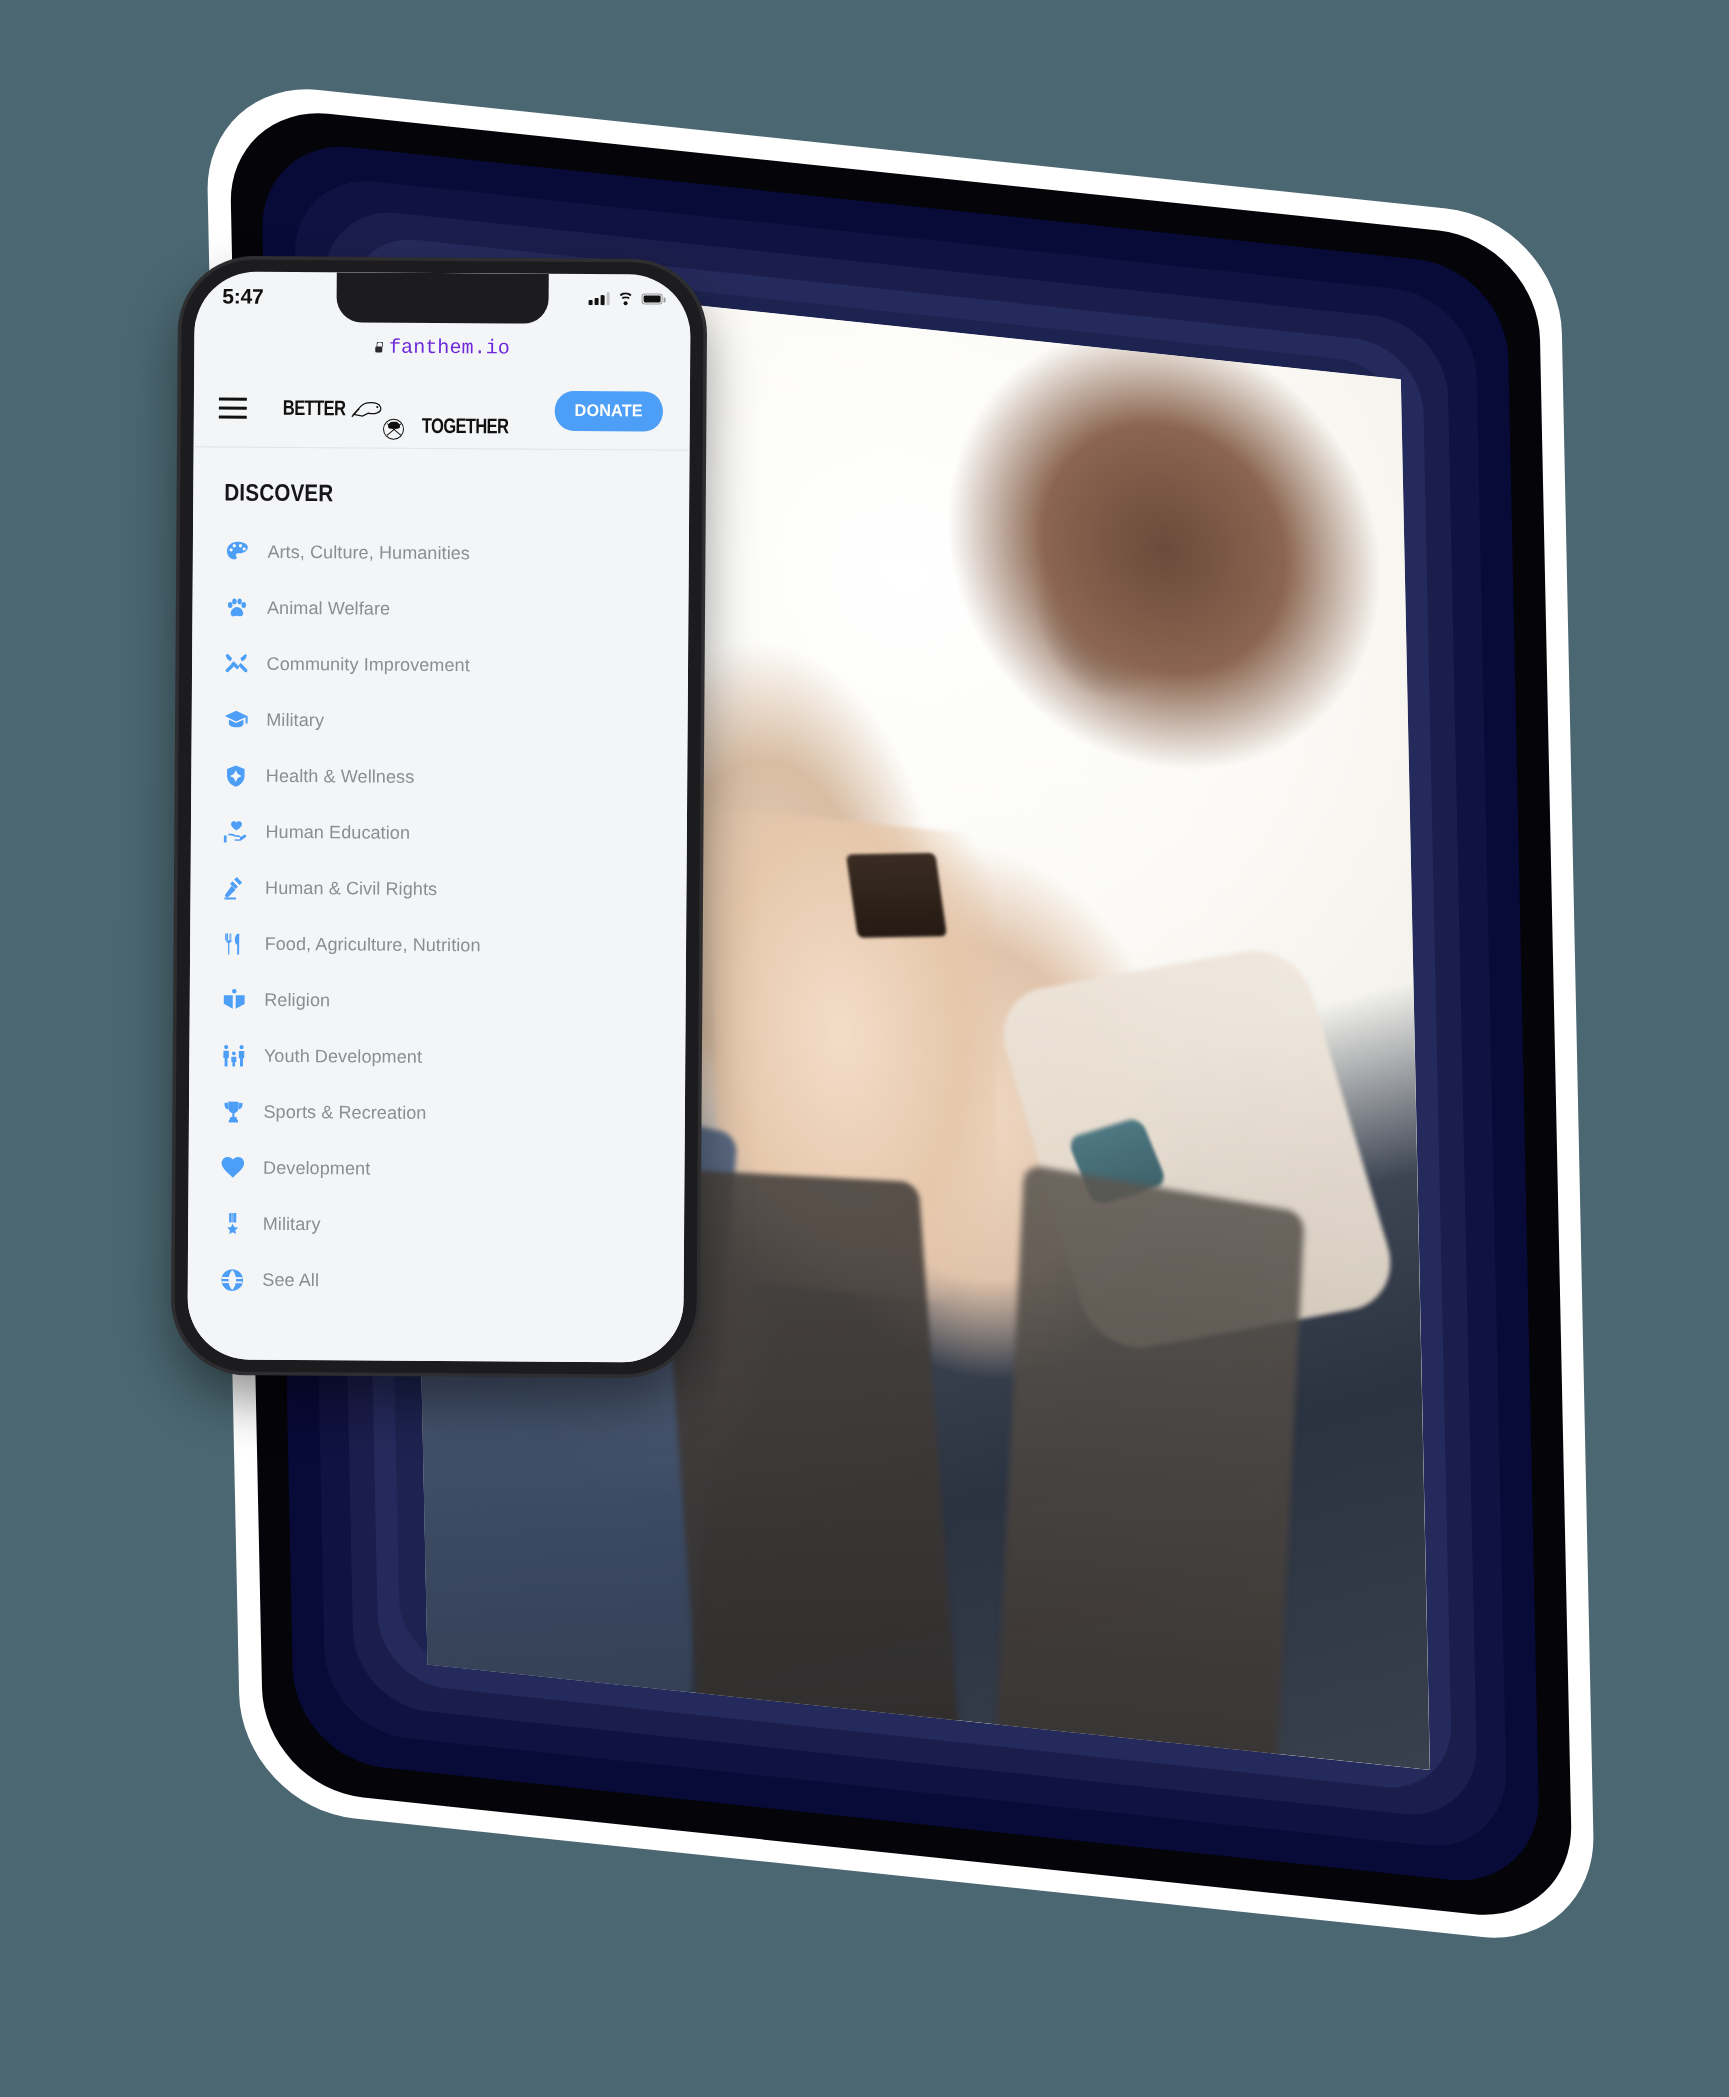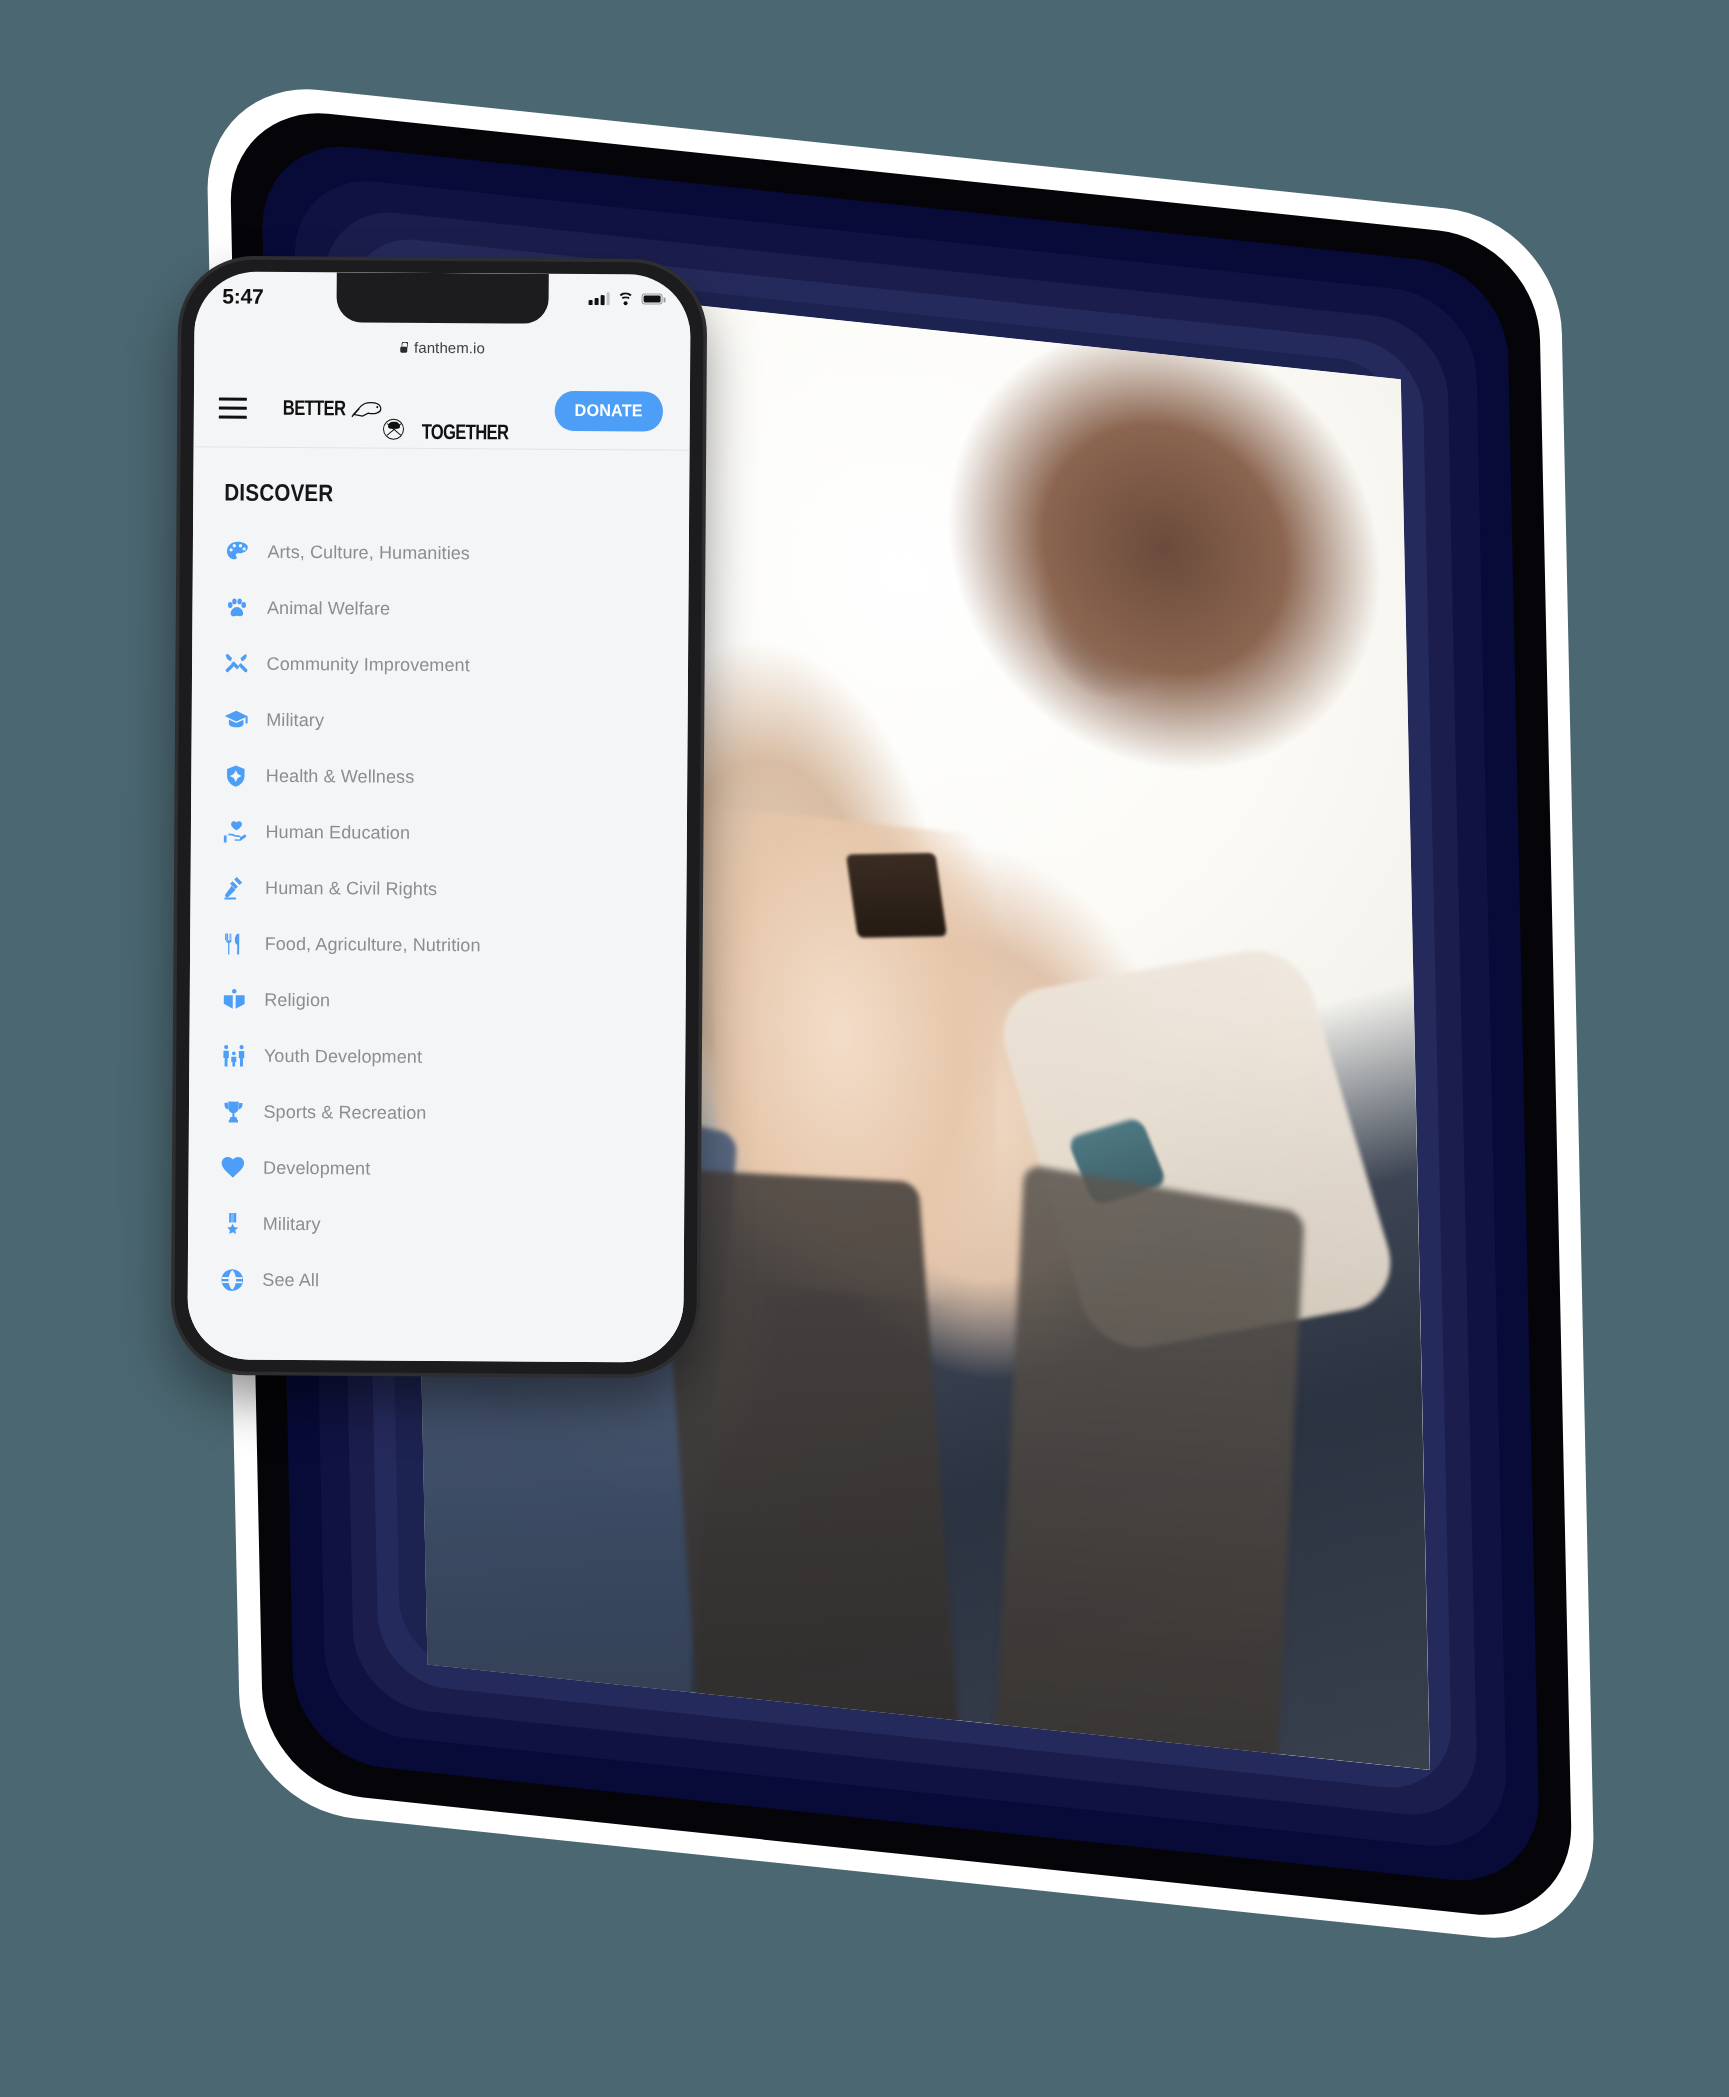--- a/index.html
+++ b/index.html
@@ -141,37 +141,37 @@
   .urlbar{
     position:absolute; top:50px; left:0; right:0; height:49px;
     display:flex; align-items:center; justify-content:center; gap:5.9px;
     background:#f4f5f7; z-index:4;
   }
   .lock{ width:8.6px; height:11.3px; position:relative; }
   .lock::before{ content:""; position:absolute; left:0.9px; bottom:0; width:6.8px; height:6.3px;
     background:#2b2b2e; border-radius:1.4px; }
   .lock::after{ content:""; position:absolute; left:2px; top:0; width:4.5px; height:5.4px;
     border:1.4px solid #2b2b2e; border-bottom:none; border-radius:2.7px 2.7px 0 0; }
-  .url{ font-size:15px; color:#404040; letter-spacing:0.1px; }
+  .url{ font-size:20px; color:#6d28d9; letter-spacing:0.1px;font-family:Liberation Mono, monospace; }
 
   .navbar{
     position:absolute; top:99px; left:0; right:0; height:77px;
     display:flex; align-items:center; justify-content:space-between;
     padding:0 25px; background:#f4f5f7; border-bottom:0.9px solid #e2e3e6; z-index:3;
   }
   .hamburger{ width:28px; height:21px; display:flex; flex-direction:column; justify-content:space-between; }
   .hamburger i{ display:block; height:3.2px; background:#111; border-radius:0.5px; }
 
   .logo{ display:flex; flex-direction:row; align-items:center; line-height:.86;
     transform:translateX(-2.7px); position:relative; }
   .logo-row{ display:flex; align-items:center; gap:2.7px; }
   .logo-text{ font-family:"Liberation Sans", sans-serif; font-weight:700;
     font-size:18px; letter-spacing:-0.7px; color:#111; transform:scaleX(.92) scaleY(1.18); }
   .logo-buffalo{ width:33px; height:18px; }
-  .logo-bottom{ display:flex; align-items:flex-end; gap:14px;margin-top:40px; }
+  .logo-bottom{ display:flex; align-items:flex-start; gap:14px;margin-top:40px; }
   .logo-circle{ width:21px; height:21px; border:1.4px solid #111; border-radius:50%;
     position:relative; flex:0 0 auto; }
   .logo-circle::before, .logo-circle::after{
     content:""; position:absolute; left:50%; top:50%; width:18px; height:1.4px;
     background:#111; transform-origin:center; }
   .logo-circle::before{ transform:translate(-50%,-50%) rotate(40deg); }
   .logo-circle::after{ transform:translate(-50%,-50%) rotate(-40deg); }
   .logo-circle i{ position:absolute; left:3.2px; top:2.3px; width:12.6px; height:6.8px;
     background:#111; border-radius:6.3px 6.3px 2.7px 2.7px; }
 

